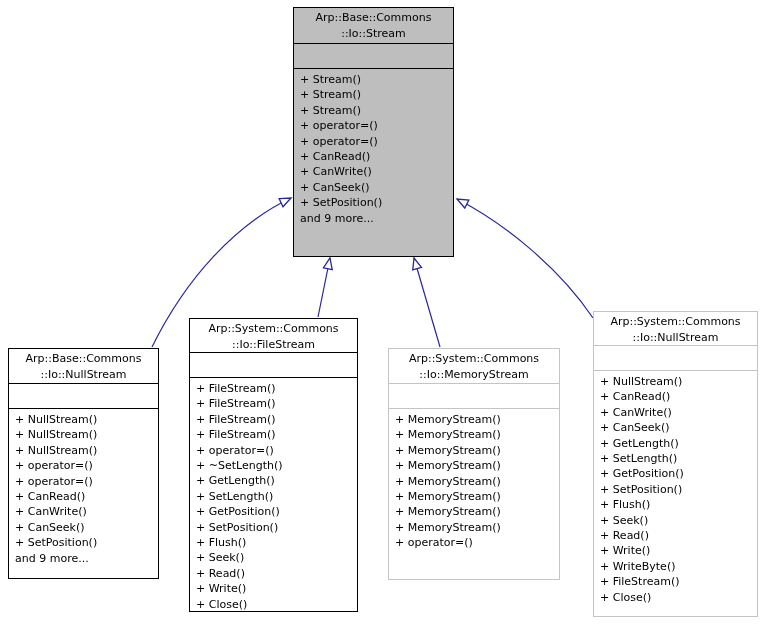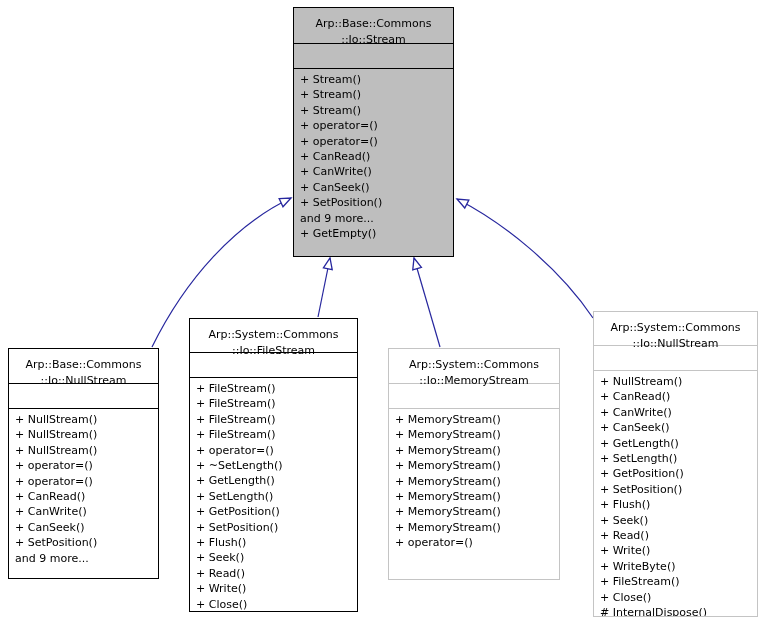--- a/index.html
+++ b/index.html
@@ -14,21 +14,21 @@
     --bc:#000000;
     position:absolute;display:flex;flex-direction:column;
     background:#ffffff;border:1px solid var(--bc);
     box-sizing:border-box;overflow:hidden;
   }
   .class-box.muted{--bc:#c4c4c4;}
   .class-box.highlight{background:#bebebe;}
   .compartment{box-sizing:border-box;}
   .compartment.title{
     flex:0 0 auto;height:36px;border-bottom:1px solid var(--bc);
-    text-align:center;font-size:11px;line-height:16px;padding-top:8px;
+    text-align:center;font-size:11px;line-height:16px;padding-top:2px;
     white-space:pre-line;
   }
   .compartment.spacer{flex:0 0 auto;height:25px;border-bottom:1px solid var(--bc);}
   .compartment.methods{flex:1 1 auto;padding:3px 3px 10px 6px;font-size:11px;}
   .method-line{line-height:15.4px;white-space:nowrap;}
   #box-stream{left:293px;top:7px;width:161px;height:250px;}
   #box-nullstream-base{left:8px;top:348px;width:151px;height:231px;}
   #box-filestream{left:189px;top:318px;width:169px;height:294px;}
   #box-memorystream{left:388px;top:348px;width:172px;height:232px;}
   #box-nullstream-system{left:593px;top:311px;width:165px;height:306px;}
@@ -62,21 +62,20 @@
         <div class="method-line">+ Stream()</div>
         <div class="method-line">+ Stream()</div>
         <div class="method-line">+ Stream()</div>
         <div class="method-line">+ operator=()</div>
         <div class="method-line">+ operator=()</div>
         <div class="method-line">+ CanRead()</div>
         <div class="method-line">+ CanWrite()</div>
         <div class="method-line">+ CanSeek()</div>
         <div class="method-line">+ SetPosition()</div>
         <div class="method-line">and 9 more...</div>
-        <div class="method-line">+ GetEmpty()</div>
       </div>
   </div>
 
   <div class="class-box" id="box-nullstream-base">
     <div class="compartment title">Arp::Base::Commons
 ::Io::NullStream</div>
     <div class="compartment spacer"></div>
     <div class="compartment methods">
         <div class="method-line">+ NullStream()</div>
         <div class="method-line">+ NullStream()</div>
@@ -144,17 +143,16 @@
         <div class="method-line">+ SetLength()</div>
         <div class="method-line">+ GetPosition()</div>
         <div class="method-line">+ SetPosition()</div>
         <div class="method-line">+ Flush()</div>
         <div class="method-line">+ Seek()</div>
         <div class="method-line">+ Read()</div>
         <div class="method-line">+ Write()</div>
         <div class="method-line">+ WriteByte()</div>
         <div class="method-line">+ FileStream()</div>
         <div class="method-line">+ Close()</div>
-        <div class="method-line"># InternalDispose()</div>
       </div>
   </div>
 
 </div>
 
 </body></html>

